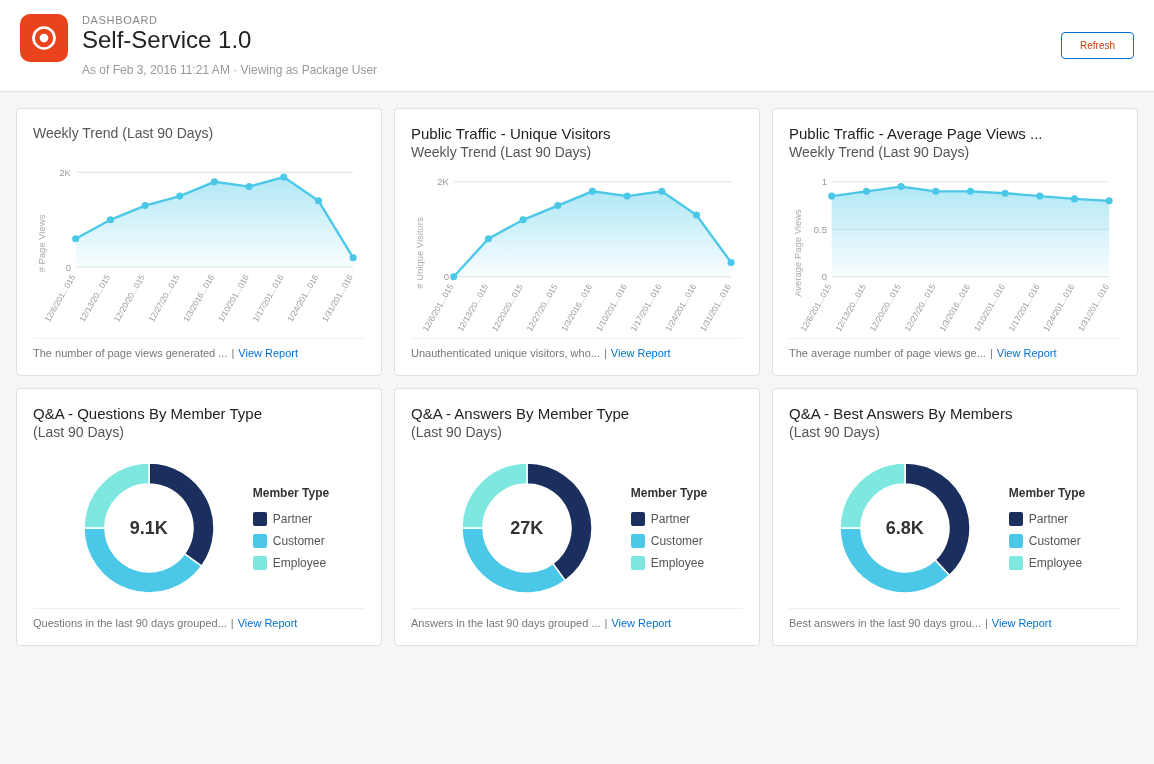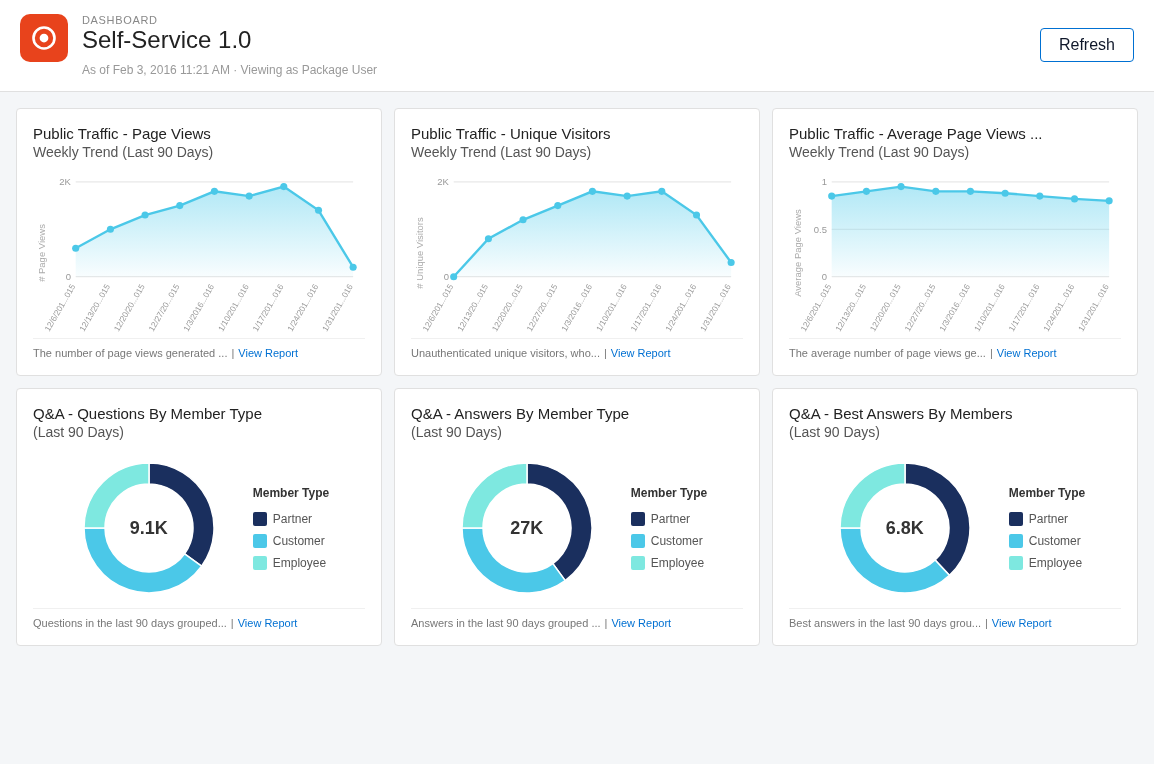--- a/index.html
+++ b/index.html
@@ -22,24 +22,24 @@
       flex-shrink: 0;
     }
     .logo svg { width: 28px; height: 28px; fill: #fff; }
     .header-text {}
     .header-label { font-size: 11px; color: #888; letter-spacing: 0.06em; text-transform: uppercase; }
     .header-title { font-size: 24px; font-weight: 300; color: #222; line-height: 1.2; }
     .header-sub { font-size: 12px; color: #999; margin-top: 8px; }
     .refresh-btn {
       border: 1px solid #0070d2;
       background: #fff;
-      color: #0f172a;
+      color: #c2410c;
       padding: 7px 18px;
       border-radius: 4px;
-      font-size: 16px;
+      font-size: 10px;
       cursor: pointer;
     }
 
     .dashboard-grid {
       display: grid;
       grid-template-columns: repeat(3, 1fr);
       gap: 12px;
       padding: 16px;
     }
 
@@ -94,21 +94,20 @@
       <div class="header-label">DASHBOARD</div>
       <div class="header-title">Self-Service 1.0</div>
       <div class="header-sub">As of Feb 3, 2016 11:21 AM · Viewing as Package User</div>
     </div>
   </div>
   <button class="refresh-btn">Refresh</button>
 </div>
 
 <div class="dashboard-grid" id="dashboard-grid">
 <div class="card">
-    <div class="card-title">Public Traffic - Page Views</div>
     <div class="card-subtitle">Weekly Trend (Last 90 Days)</div>
   <div class="chart-area"><svg class="line-chart" viewBox="0 0 280 140" xmlns="http://www.w3.org/2000/svg">
     <defs>
       <linearGradient id="lg-card-page-views" x1="0" y1="0" x2="0" y2="1">
         <stop offset="0%" stop-color="#7dd9f0" stop-opacity="0.6"></stop>
         <stop offset="100%" stop-color="#7dd9f0" stop-opacity="0.05"></stop>
       </linearGradient>
     </defs>
     <text class="axis-title" transform="rotate(-90,10,70.0)" x="10" y="70.0" text-anchor="middle"># Page Views</text>
     <text class="axis-label-y" x="32" y="13" text-anchor="end">2K</text>

